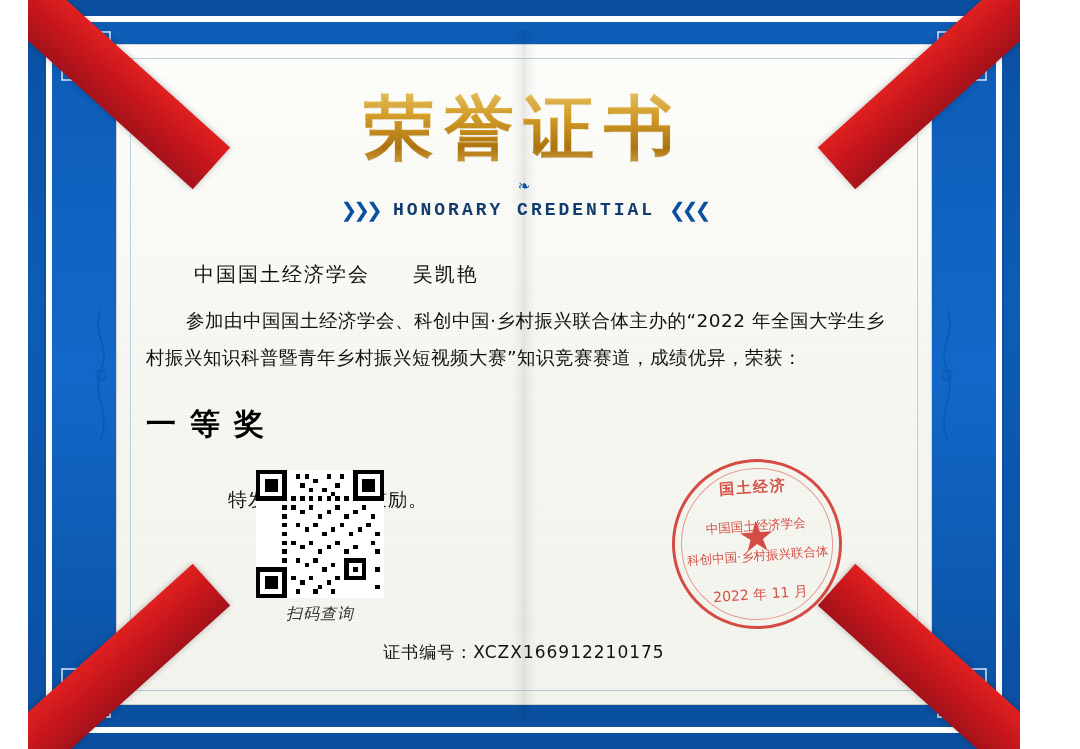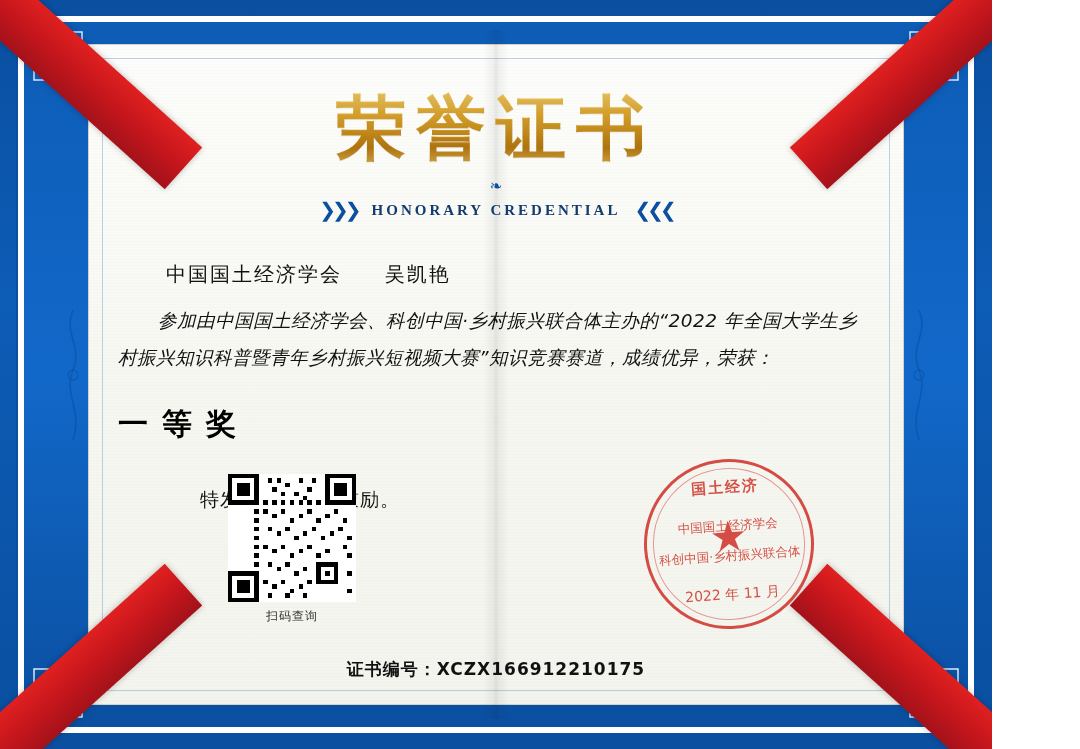--- a/index.html
+++ b/index.html
@@ -9,20 +9,21 @@
   }
   body {
     font-family: "Liberation Serif", serif;
   }
   .page {
     position: relative;
     width: 992px;
     height: 749px;
     overflow: hidden;
     background: #e5e5e5;
+    margin-left: 28px;
   }
 
   
   .frame-outer {
     position: absolute;
     inset: 0;
     background: linear-gradient(180deg, #0a4fa0 0%, #0d5cb6 40%, #0a4fa0 100%);
   }
   .frame-mid {
     position: absolute;
@@ -136,22 +137,22 @@
     gap: 14px;
     margin-top: 10px;
   }
   .chev {
     color: #0a4fa0;
     font-size: 20px;
     letter-spacing: -4px;
     line-height: 1;
   }
   .subtitle {
-    font-family: Liberation Serif, serif;
-    font-size: 15px;
+    font-family: Liberation Mono, monospace;
+    font-size: 18px;
     letter-spacing: 3px;
     color: #123c6e;
     font-weight: bold;
   }
   .subtitle-deco {
     text-align: center;
     color: #0a4fa0;
     font-size: 15px;
     line-height: 8px;
     margin-top: 6px;
@@ -168,21 +169,20 @@
     margin-left: 48px;
     letter-spacing: 2px;
     font-size: 20px;
   }
   .recipient .gap { display: inline-block; width: 26px; }
   .para {
     margin-top: 8px;
     text-indent: 40px;
     letter-spacing: 0.5px;
     font-size: 18.5px;
-    font-style: italic;
   }
   .award {
     margin-top: 18px;
     font-size: 30px;
     font-weight: bold;
     letter-spacing: 14px;
     color: #000;
   }
   .closing {
     margin-top: 26px;
@@ -201,23 +201,24 @@
   }
   .qr {
     width: 128px;
     height: 128px;
     background: #fff;
     display: block;
   }
   .qr-caption {
     margin-top: 6px;
     font-family: "DejaVu Sans", sans-serif;
-    font-size: 12px;
+    font-size: 16px;
     color: #333;
     letter-spacing: 1px;
+    font-style: italic;
   }
 
   
   .seal {
     position: absolute;
     right: 60px;
     bottom: 56px;
     width: 164px;
     height: 164px;
     border-radius: 50%;
@@ -258,27 +259,26 @@
     text-align: center; font-size: 12.5px; font-family: "DejaVu Sans", sans-serif;
   }
   .seal .date {
     position: absolute; left: 0; right: 0; bottom: 22px;
     text-align: center; font-size: 14px; font-family: "DejaVu Sans", sans-serif;
   }
 
   .cert-no {
     position: absolute;
     left: 0; right: 0;
-    bottom: 4px;
+    bottom: 21px;
     text-align: center;
     font-family: "DejaVu Sans", sans-serif;
     font-size: 17px;
     color: #111;
     letter-spacing: 1px;
-    font-weight: bold;
   }
 </style>
 </head>
 <body>
 
 <div class="page">
 
   <div class="frame-outer"></div>
   <div class="frame-mid"></div>
   <div class="frame-inner-band"></div>

